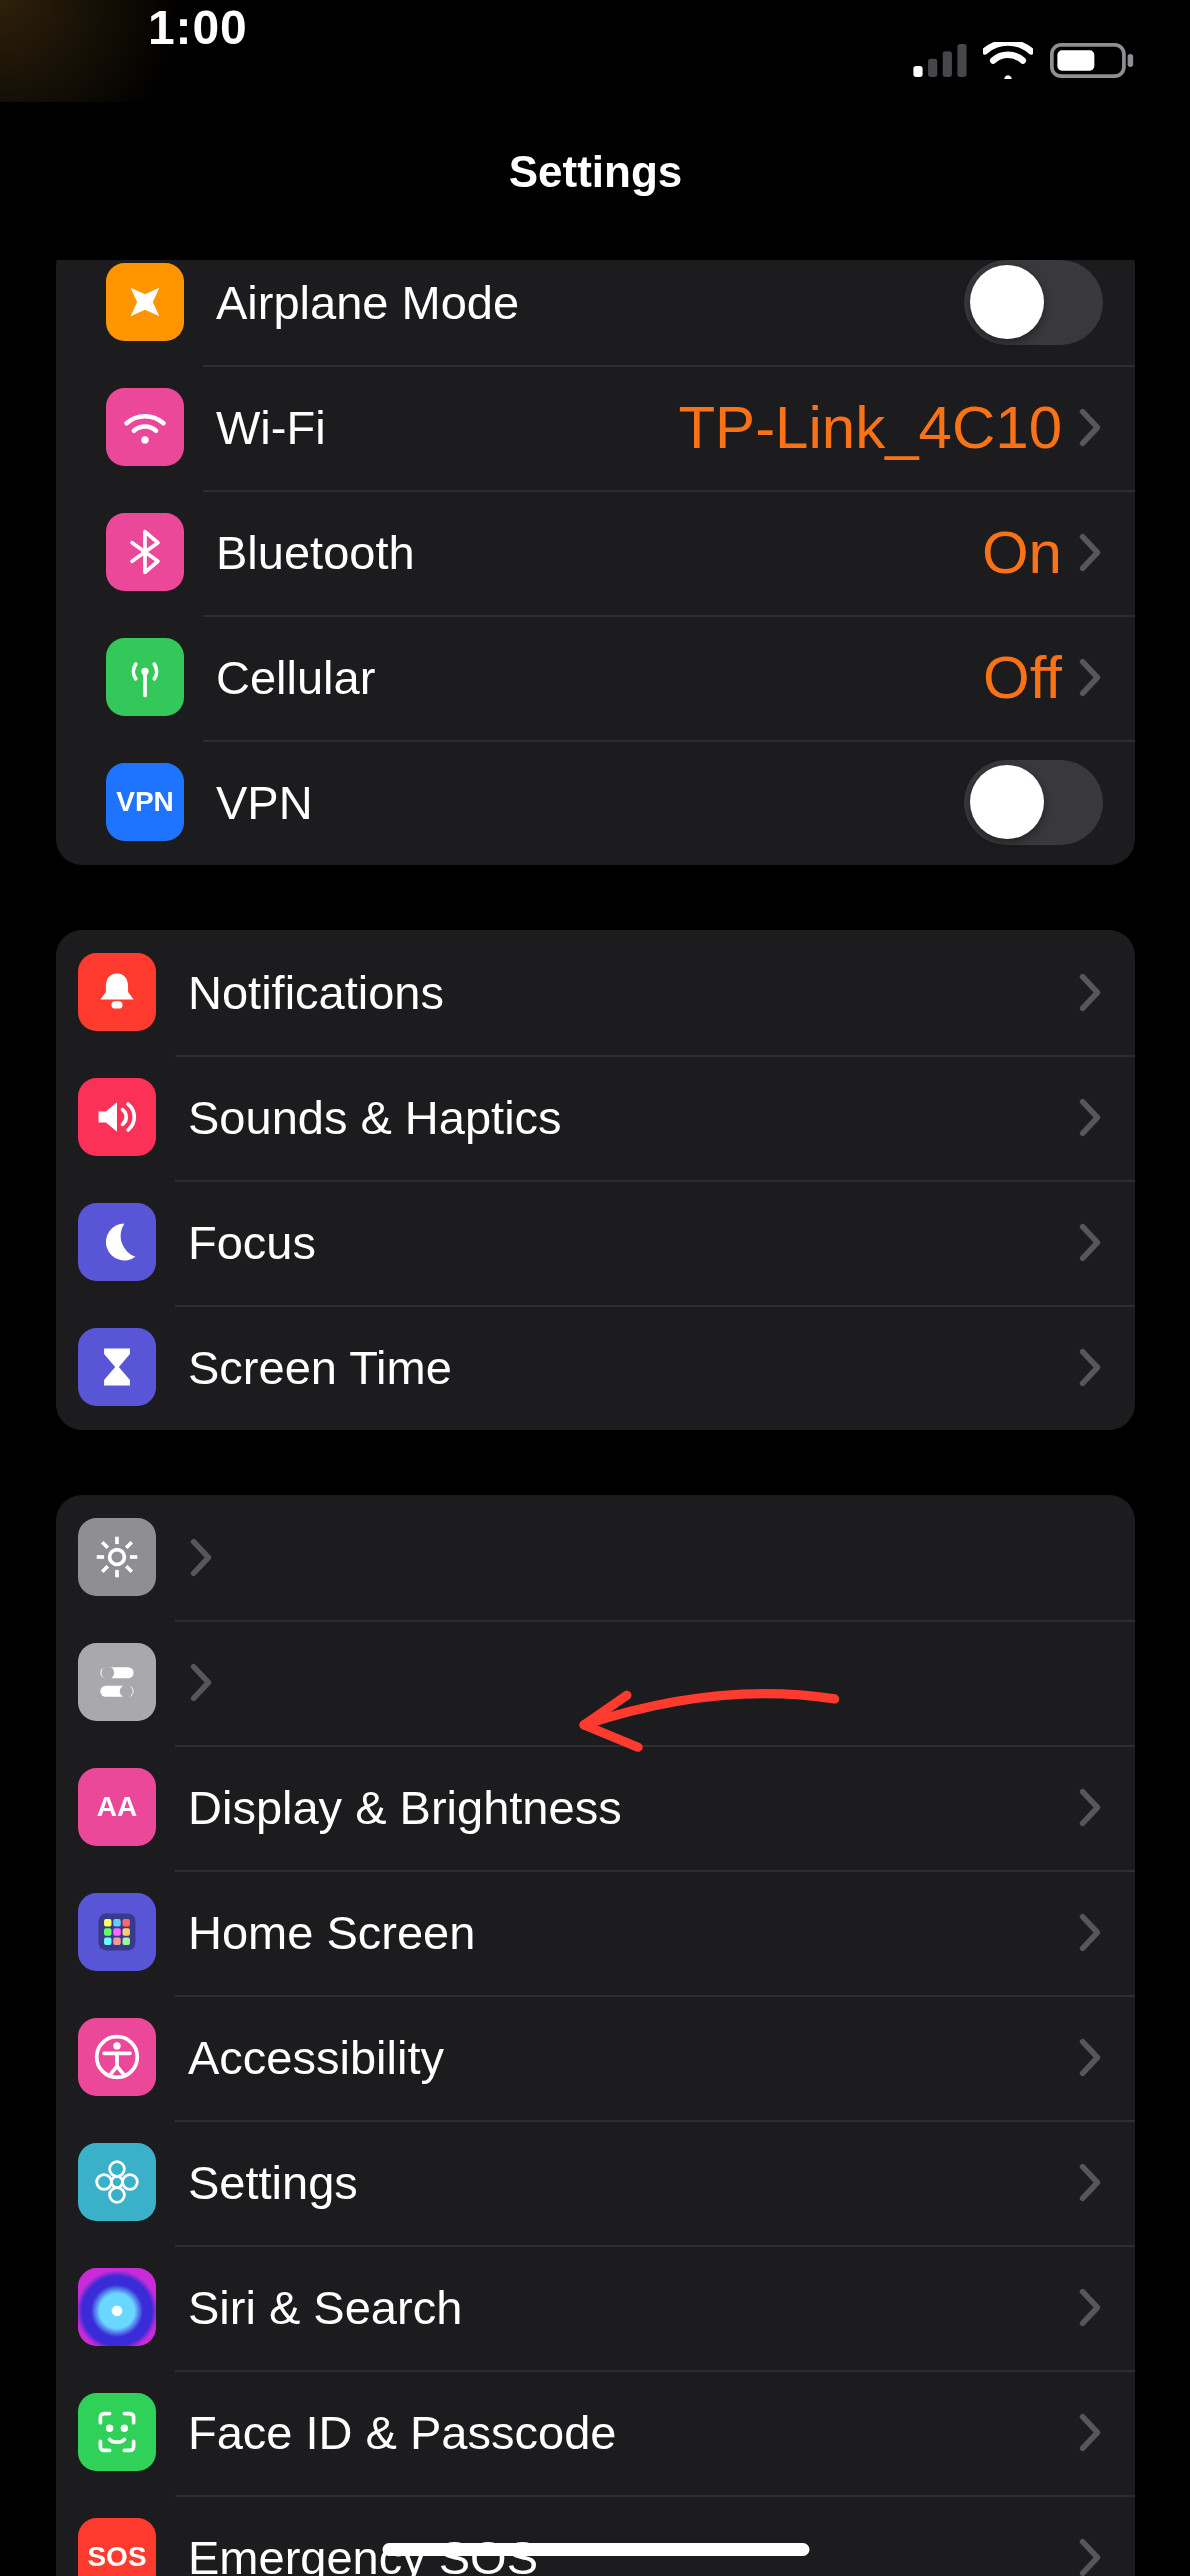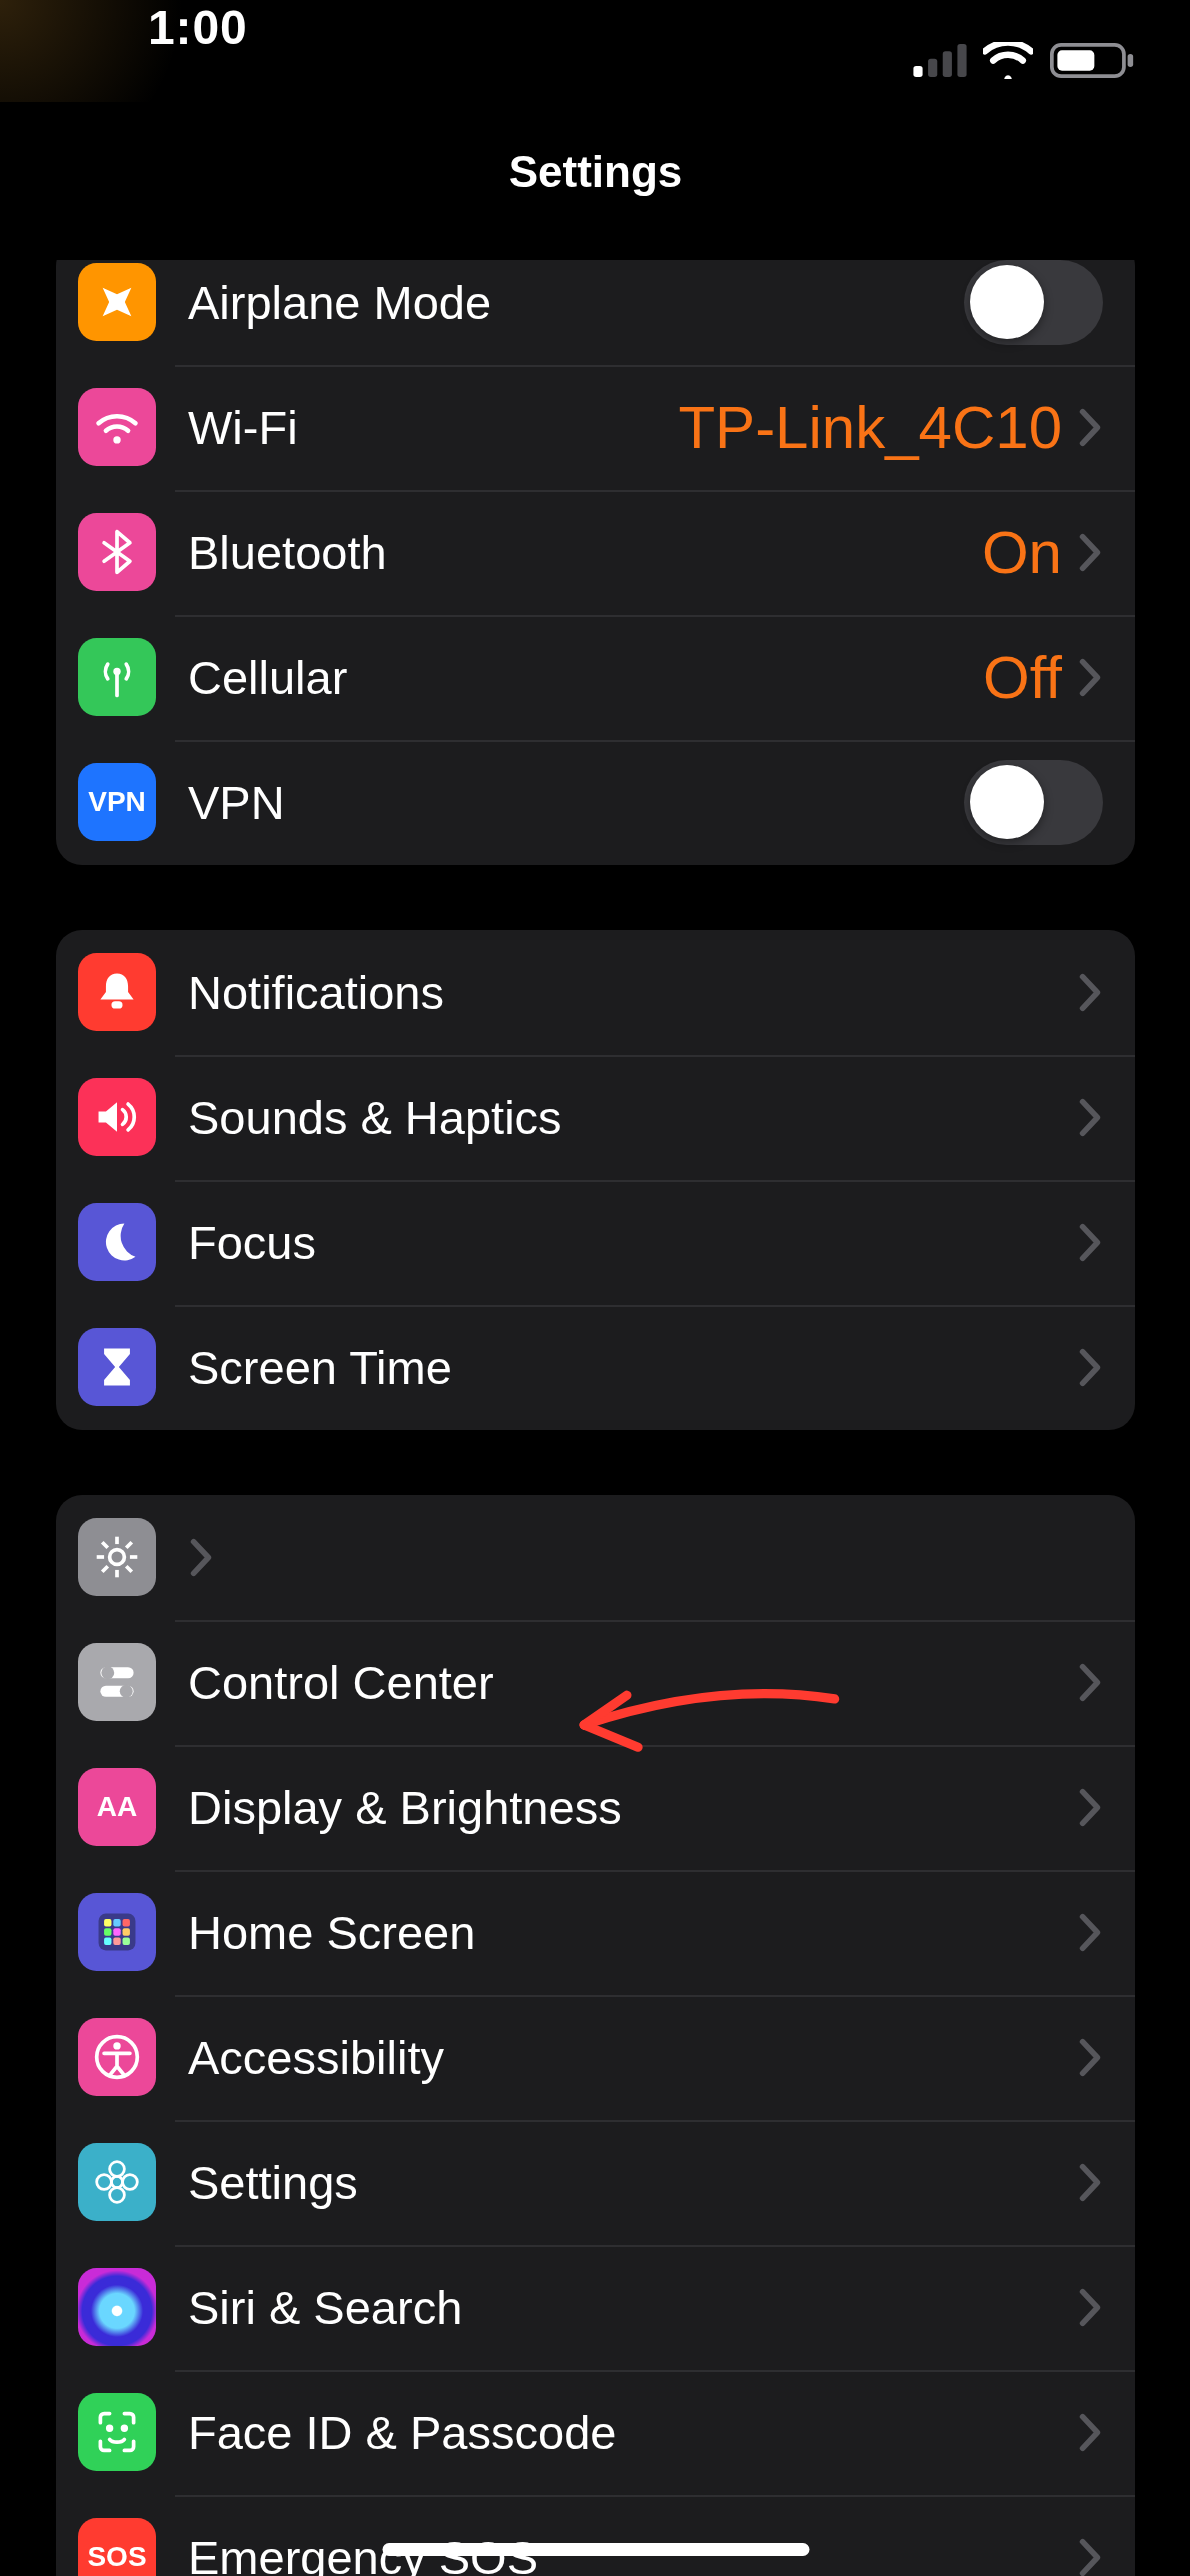--- a/index.html
+++ b/index.html
@@ -64,21 +64,21 @@
     overflow: hidden;
     padding: 0 56px;
   }
 
   .section {
     background: #1c1c1e;
     border-radius: 26px;
     margin-bottom: 65px;
     overflow: hidden;
   }
-  .section.first { margin-top: -20.4px; } 
+  .section.first { margin-top: -20.4px; padding-left: 28px; } 
 
   .row {
     display: flex;
     align-items: center;
     min-height: 125px;
     padding: 0 32px 0 22px;
     position: relative;
   }
   .row + .row::before {
     content: "";
@@ -345,21 +345,20 @@
       </div>
       <div class="row">
         <div class="icon-box bg-lgray">
           <svg viewBox="0 0 52 52">
             <rect x="8" y="10" width="36" height="12" rx="6" fill="#fff"></rect>
             <circle cx="16" cy="16" r="7" fill="#a9a9ad"></circle>
             <rect x="8" y="30" width="36" height="12" rx="6" fill="#fff"></rect>
             <circle cx="36" cy="36" r="7" fill="#a9a9ad"></circle>
           </svg>
         </div>
-        <div class="row-label">Control Center</div>
         <svg class="chevron" viewBox="0 0 28 42">
           <path d="M6 4l16 17L6 38"></path>
         </svg>
       </div>
       <div class="row">
         <div class="icon-box bg-blue">
           <span class="icon-text">AA</span>
         </div>
         <div class="row-label">Display &amp; Brightness</div>
         <svg class="chevron" viewBox="0 0 28 42">

